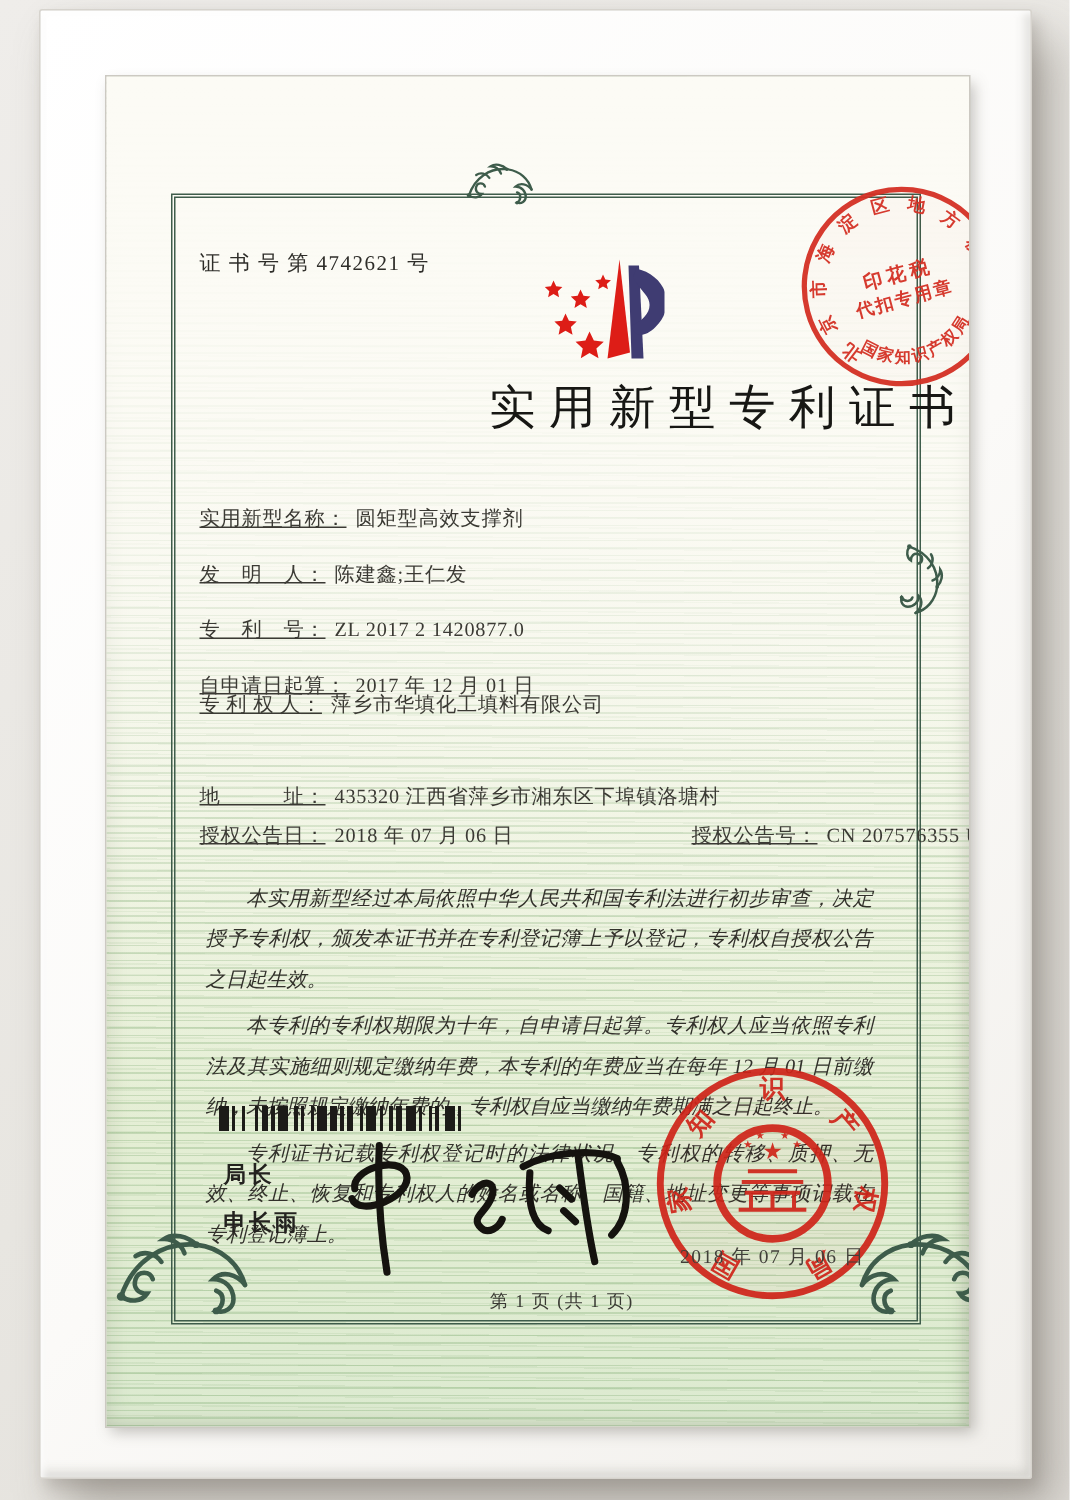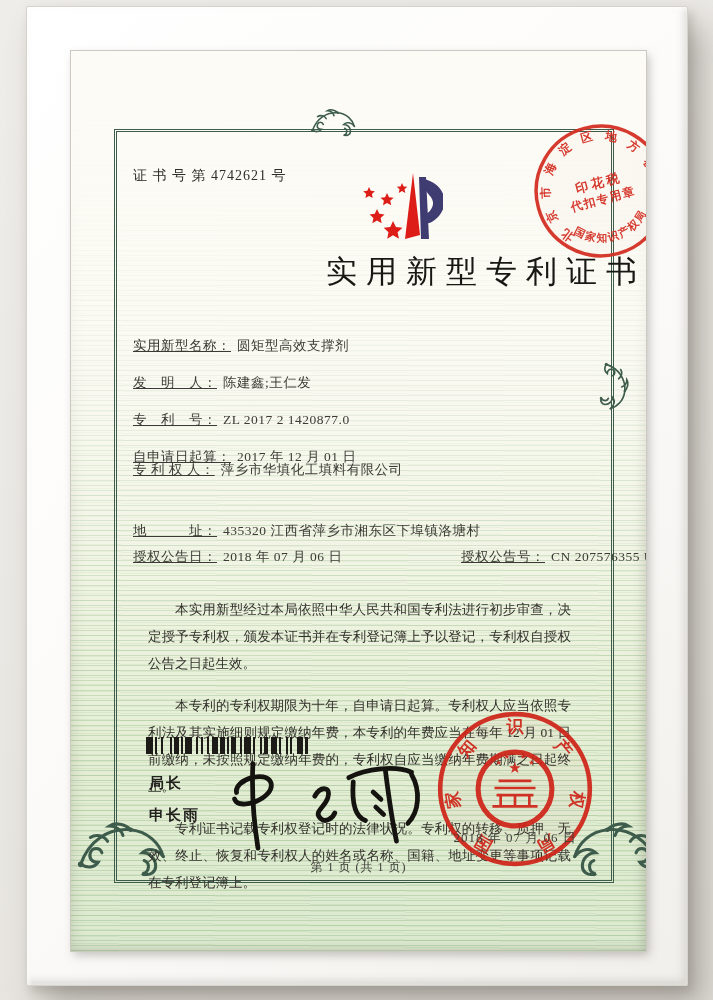--- a/index.html
+++ b/index.html
@@ -41,31 +41,31 @@
   .logo{position:absolute;left:252px;top:108px;width:120px;height:92px;z-index:4;}
   .tax-stamp{position:absolute;left:458px;top:68px;width:144px;height:144px;z-index:6;opacity:.95;}
   .title{position:absolute;left:0;top:200px;width:100%;z-index:4;text-align:right;
     font-size:31px;letter-spacing:9px;color:#171714;font-weight:500;}
   .fields{position:absolute;left:62px;top:0;z-index:4;font-size:13.5px;color:#3b3a34;}
   .frow{position:absolute;left:0;white-space:nowrap;letter-spacing:.5px;}
   .frow .lab{margin-right:6px;text-decoration:underline;}
   .grant2{position:absolute;left:328px;top:0;white-space:nowrap;}
   .paras{position:absolute;left:62px;top:530px;width:453px;z-index:4;font-size:13.5px;
     line-height:2.0;color:#32312b;text-align:justify;}
-  .paras p{margin:15px;text-indent:2em;}
+  .paras p{margin:4px;text-indent:2em;font-style:italic;}
   .barcode{position:absolute;left:75px;top:686px;width:166px;height:17px;z-index:4;}
   .signer{position:absolute;left:78px;top:723px;z-index:4;font-family:"Liberation Sans","DejaVu Sans",sans-serif;
     font-size:15px;font-weight:700;color:#23221f;letter-spacing:2px;}
   .signer div{margin-bottom:13px;font-family:Liberation Mono, monospace;}
   .signature{position:absolute;left:140px;top:698px;width:260px;height:110px;z-index:5;}
   .office-seal{position:absolute;left:362px;top:656px;width:164px;height:164px;z-index:4;}
   .seal-date{position:absolute;left:362px;top:778px;width:164px;z-index:5;text-align:center;
     font-size:13px;color:#403f39;letter-spacing:1px;white-space:nowrap;}
   .footer{position:absolute;left:0;top:808px;width:100%;z-index:4;text-align:center;
-    font-size:12px;color:#3a3a34;letter-spacing:1px;}
+    font-size:12px;color:#3a3a34;letter-spacing:1px;padding-left:16px;}
   .ring text{font-family:"Liberation Serif","DejaVu Serif",serif;font-weight:700;}
   .hidden-defs{position:absolute;width:0;height:0;overflow:hidden;}
 </style>
 </head>
 <body>
 
 <svg class="hidden-defs" aria-hidden="true">
   <symbol id="flourish" viewBox="0 0 100 70">
     <g fill="none" stroke="currentColor" stroke-width="3.2" stroke-linecap="round">
       <path d="M6,52 C14,28 34,14 58,16 C76,18 88,30 92,44"></path>

